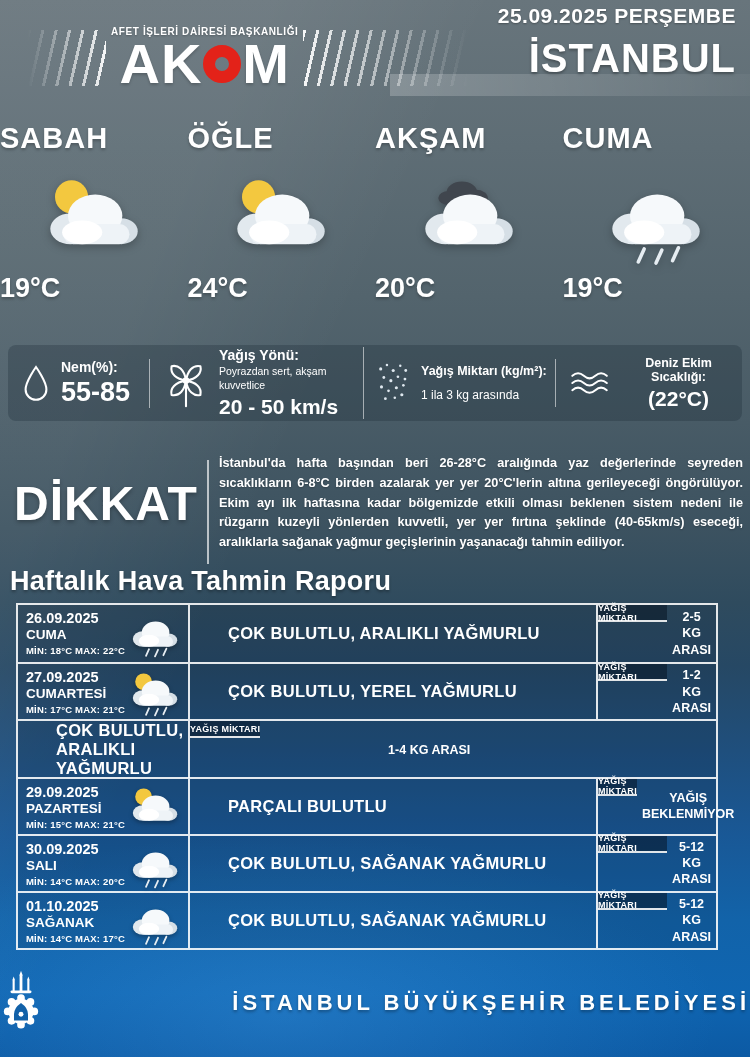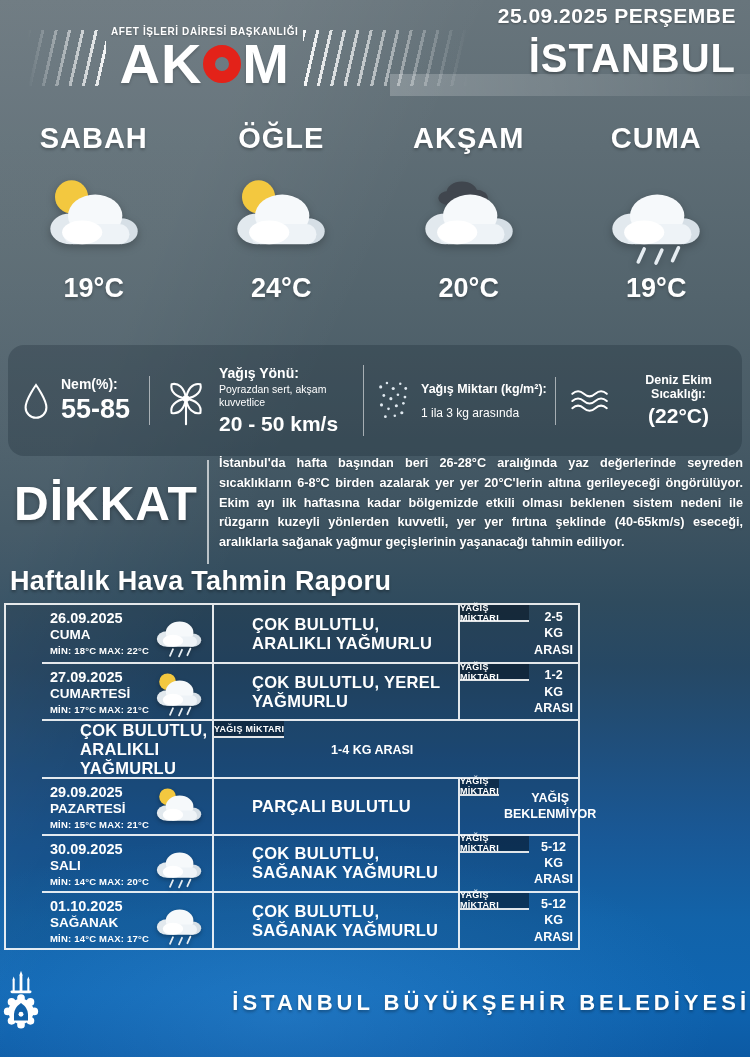--- a/index.html
+++ b/index.html
@@ -25,47 +25,47 @@
   .agency-small { font-size:10px; font-weight:bold; letter-spacing:.6px; white-space:nowrap; text-shadow:0 1px 2px rgba(0,0,0,.25); }
   .akom-text { display:flex; align-items:center; justify-content:center; font-size:56px; font-weight:800; line-height:.95; letter-spacing:1px; text-shadow:0 2px 3px rgba(0,0,0,.2); }
   .akom-o { width:38px; height:38px; border:12px solid #e32219; border-radius:50%; margin:0 1px; background:transparent; }
   .light-band { position:absolute; top:74px; left:390px; right:0; height:22px;
     background:linear-gradient(90deg, rgba(255,255,255,.22), rgba(255,255,255,.04)); }
   .header-right { position:absolute; right:14px; top:4px; text-align:right; }
   .hdr-date { font-size:21px; font-weight:800; letter-spacing:.5px; text-shadow:0 1px 2px rgba(0,0,0,.3); }
   .hdr-city { font-size:40px; font-weight:800; letter-spacing:1px; margin-top:8px; text-shadow:0 2px 3px rgba(0,0,0,.3); }
   
   .periods { position:absolute; top:122px; left:0; width:750px; display:flex; }
-  .period { width:187.5px; text-align:center; }
+  .period { width:187.5px; }
   .period-label { font-size:29px; font-weight:800; letter-spacing:1px; text-shadow:0 2px 3px rgba(0,0,0,.25); }
   .period-icon { width:122px; height:104px; margin:10px auto 0; }
   .period-icon svg { width:100%; height:100%; filter:drop-shadow(0 3px 4px rgba(0,0,0,.25)); }
   .period-temp { font-size:27px; font-weight:800; margin-top:4px; text-shadow:0 2px 3px rgba(0,0,0,.25); }
   
-  .metrics { position:absolute; top:345px; left:8px; width:734px; height:111px;
-    background:rgba(20,36,46,.26); border-radius:16px; display:flex;align-items:center; }
+  .metrics { position:absolute; top:345px; left:8px; width:734px; height:76px;
+    background:rgba(20,36,46,.26); border-radius:8px; display:flex;align-items:center; }
   .metric { position:relative; display:flex; align-items:center; gap:9px; padding:0 8px 0 12px; }
   .metric.divided { border-right:1.5px solid rgba(255,255,255,.55); }
   .m1 { width:142px; } .m2 { width:214px; } .m3 { width:192px; } .m4 { flex:1; justify-content:center; }
   .metric .icon { flex:none; }
   .metric-label { font-size:14px; font-weight:600; }
   .metric-label.small { font-size:12.5px; }
   .metric-value-big { font-size:27px; font-weight:600; margin-top:2px; }
   .metric-sub { font-size:10.5px; margin-top:2px; line-height:1.25; }
   .metric-mid { font-size:21px; font-weight:600; margin-top:3px; }
   .metric-sub2 { font-size:12px; margin-top:10px; }
   .m4-text { text-align:center; }
   
   .warning { position:absolute; top:452px; left:0; right:0; height:118px; }
   .warning-title { position:absolute; left:14px; top:24px; font-size:48px; font-weight:800; letter-spacing:1px; text-shadow:0 2px 4px rgba(0,0,0,.3); }
   .warning-divider { position:absolute; left:207px; top:8px; height:104px; width:2px; background:rgba(255,255,255,.65); }
   .warning-text { position:absolute; left:219px; right:7px; top:2px; font-size:12.7px; font-weight:600; line-height:1.56; text-align:justify; text-shadow:0 1px 2px rgba(0,0,0,.25); }
   
   .weekly-title { position:absolute; top:566px; left:10px; font-size:27px; font-weight:800; letter-spacing:.3px; text-shadow:0 2px 3px rgba(0,0,0,.3); }
-  .wtable { position:absolute; top:603px; left:4px; width:576px; border:2px solid rgba(255,255,255,.88); background:rgba(6,24,42,.14);padding-left:36px; }
+  .wtable { position:absolute; top:603px; left:16px; width:702px; border:2px solid rgba(255,255,255,.88); background:rgba(6,24,42,.14); }
   .wrow { display:grid; grid-template-columns:172px 1fr 118px; height:57.2px; border-top:2px solid rgba(255,255,255,.88); }
   .wrow:first-child { border-top:none; }
   .wc1 { position:relative; padding:5px 0 0 8px; border-right:2px solid rgba(255,255,255,.88); }
   .wc1-date { font-size:14.5px; font-weight:bold; }
   .wc1-day { font-size:13.5px; font-weight:bold; margin-top:1px; }
   .wc1-minmax { font-size:9.5px; font-weight:bold; margin-top:3px; letter-spacing:.2px; }
   .wc1-icon { position:absolute; right:3px; top:1px; width:60px; height:54px; }
   .wc1-icon svg { width:100%; height:100%; filter:drop-shadow(0 2px 2px rgba(0,0,0,.3)); }
   .wc2 { display:flex; align-items:center; padding-left:38px; font-size:16.5px; font-weight:bold; letter-spacing:.3px; border-right:2px solid rgba(255,255,255,.88); }
   .wc3 { display:flex; flex-direction:row; }

